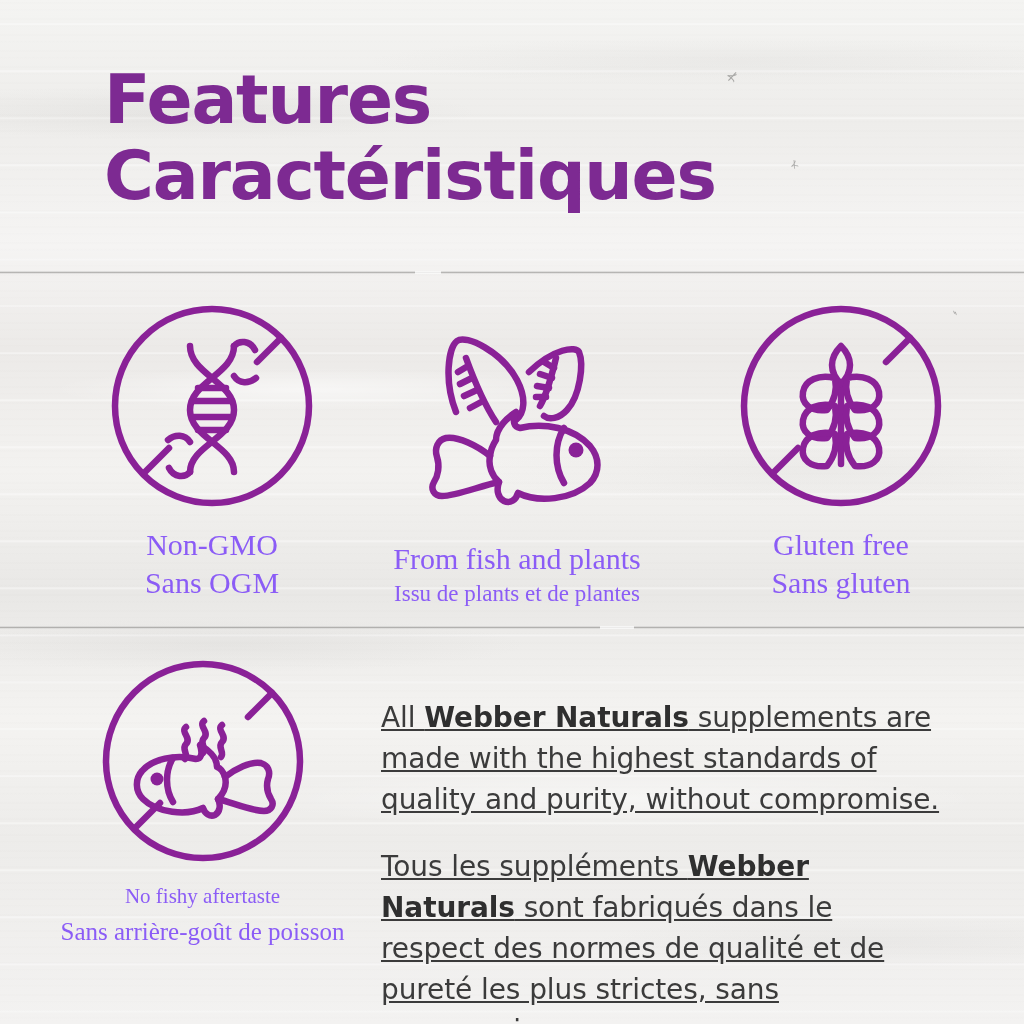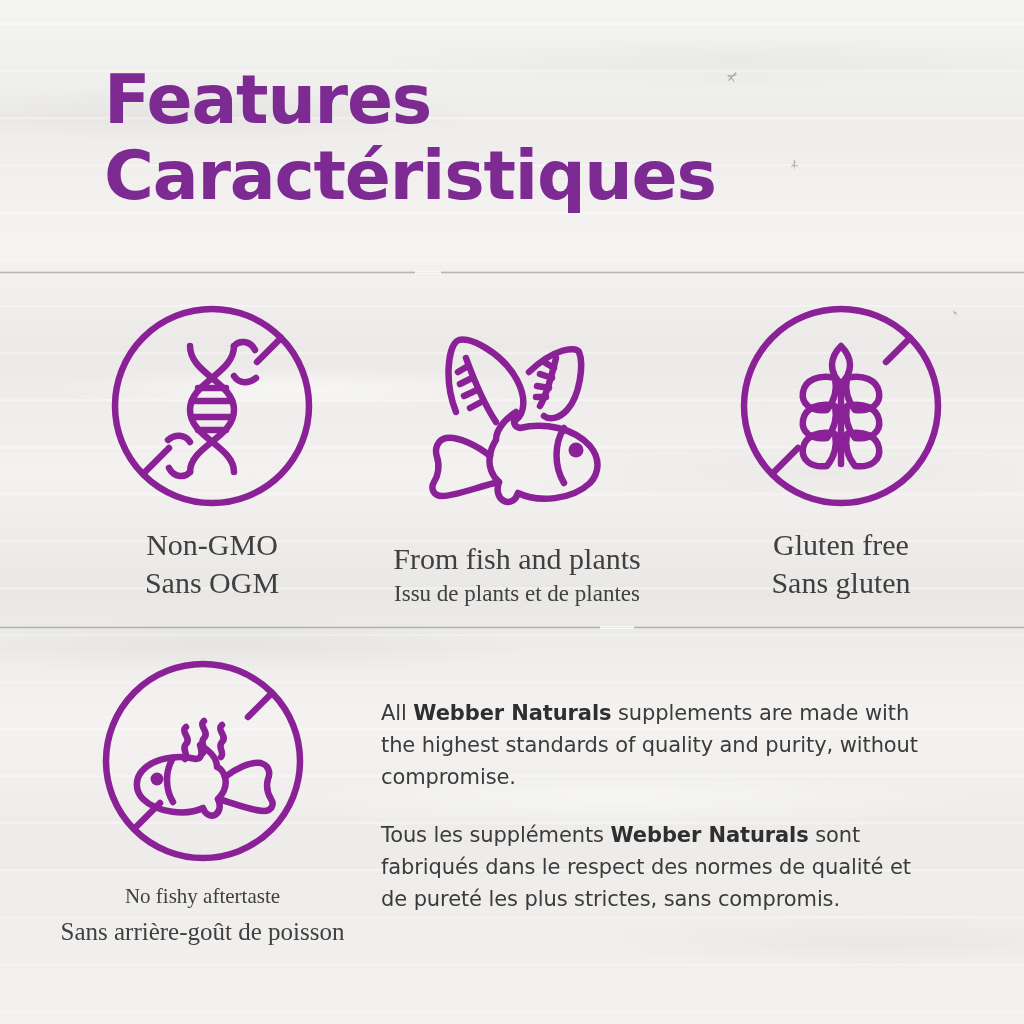--- a/index.html
+++ b/index.html
@@ -128,21 +128,21 @@
   
   .icon-cell {
     position: absolute;
     text-align: center;
   }
   .icon-art {
     display: block;
     margin: 0 auto;
   }
   .cap {
-    color: #404040;
+    color: #8b5cf6;
     font-family: "Liberation Serif", serif;
     white-space: nowrap;
   }
   .cap-en { font-size: 30px; line-height: 38px; }
   .cap-fr { font-size: 30px; line-height: 38px; }
   .cap-fr.small { font-size: 23px; line-height: 32px; }
 
   
   #cell-nongmo  { left: 42px;  top: 300px; width: 340px; }
   #cell-fish    { left: 352px; top: 300px; width: 330px; }
@@ -165,25 +165,26 @@
   #cell-aftertaste .cap-fr { font-size: 25px; line-height: 34px; }
 
   .body-block {
     position: absolute;
     left: 381px;
     top: 697px;
     width: 560px;
   }
   .body-p {
     font-family: "DejaVu Sans", sans-serif;
-    font-size: 21px;
-    line-height: 32px;
+    font-size: 28px;
+    line-height: 41px;
     color: #3b3b3b;
     margin: 0 0 26px 0;
     letter-spacing: -0.1px;
+    text-decoration: underline;
   }
   .body-p:last-child { margin-bottom: 0; }
   .body-p b { font-weight: 700; color: #2f2f2f; }
 </style>
 </head>
 <body>
 
 <div id="page">
 
   <div class="wood-base"></div>

